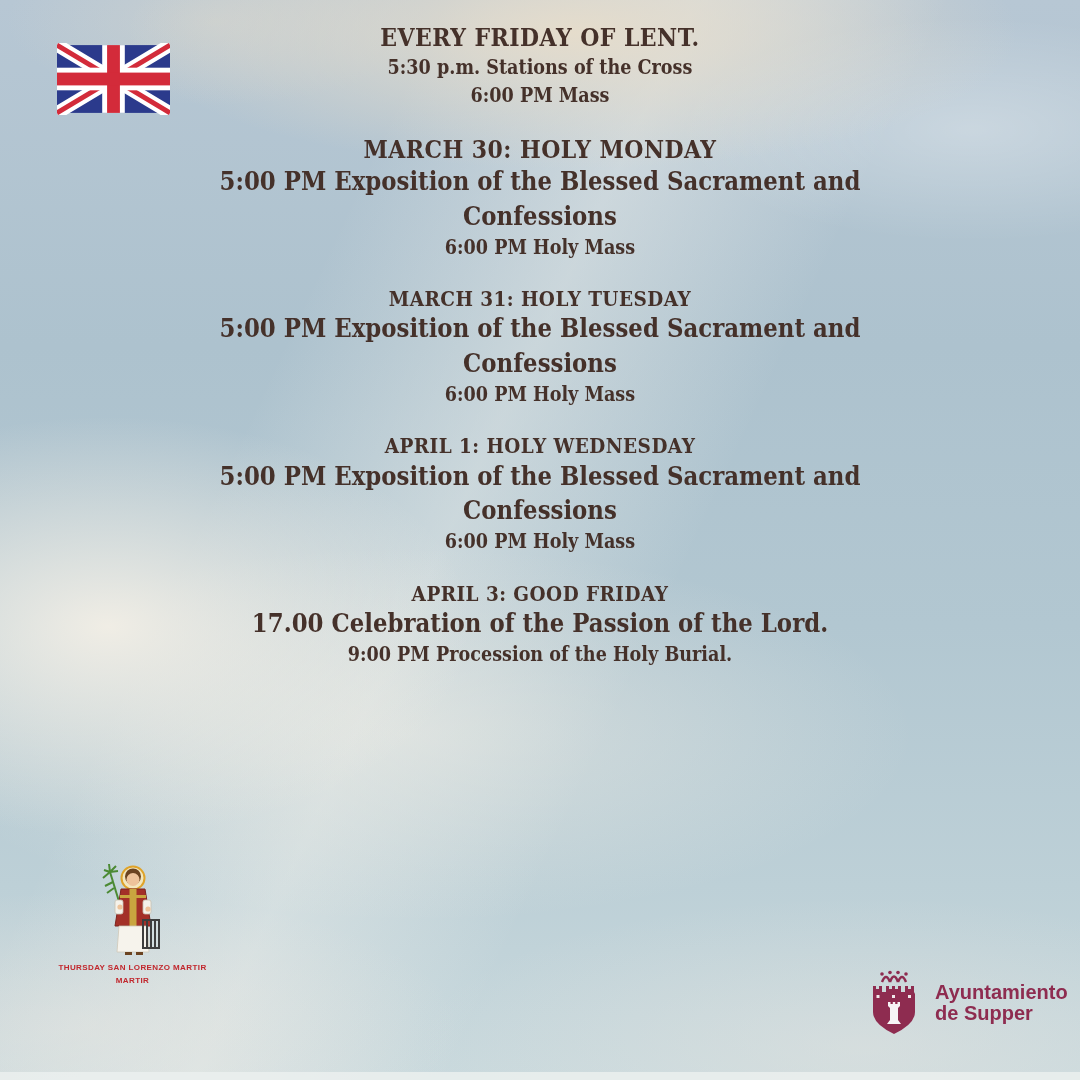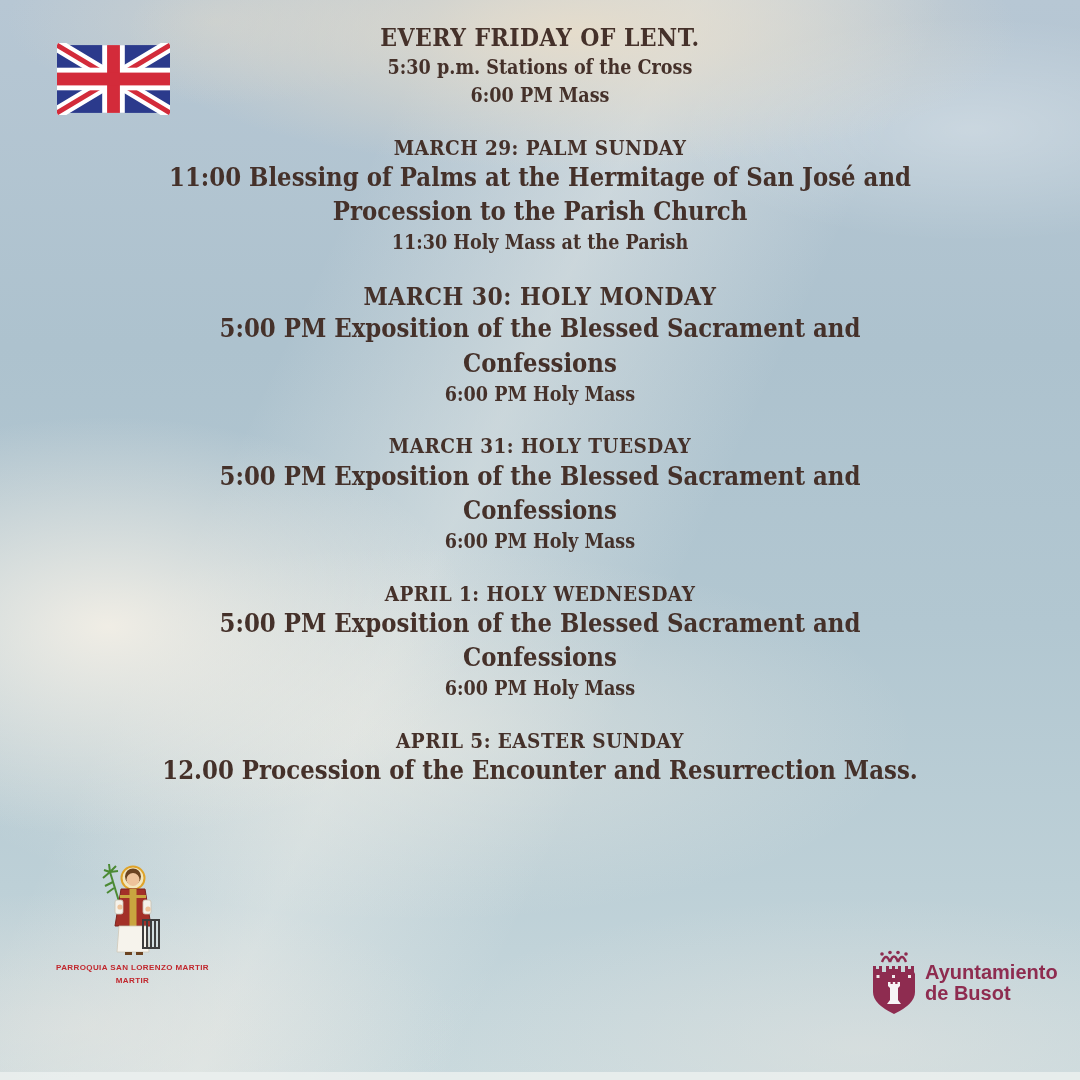--- a/index.html
+++ b/index.html
@@ -28,21 +28,21 @@
   .line-lg{font-size:26px;font-weight:700;line-height:1.32;}
   .line-md{font-size:20px;font-weight:700;line-height:1.42;}
   
   .flag{position:absolute;left:57px;top:43px;width:113px;height:72px;}
   
   .parish{position:absolute;left:40px;top:862px;width:185px;text-align:center;}
   .parish svg{display:block;margin:0 auto;}
   .parish-text{font-family:"Liberation Sans", sans-serif;font-weight:700;color:#c1272d;
                font-size:8px;line-height:1.6;letter-spacing:0.4px;}
   
-  .council{position:absolute;left:865px;top:948px;display:flex;align-items:center;gap:2px;}
+  .council{position:absolute;left:865px;top:968px;display:flex;align-items:center;gap:12px;}
   .council-text{font-family:"Liberation Sans", sans-serif;font-weight:700;color:#8e2c50;
                 font-size:20px;line-height:1.05;}
 </style>
 </head>
 <body>
 
 <div class="flag">
   <svg width="113" height="72" viewBox="0 0 60 36">
     <rect width="60" height="36" fill="#2b3a8c"></rect>
     <path d="M0,0 L60,36 M60,0 L0,36" stroke="#ffffff" stroke-width="7"></path>
@@ -55,52 +55,47 @@
 </div>
 
 <div class="content">
 
   <div class="section">
     <div class="txt hdr-lg">EVERY FRIDAY OF LENT.</div>
     <div class="txt line-md">5:30 p.m. Stations of the Cross</div>
     <div class="txt line-md">6:00 PM Mass</div>
   </div>
 
-  <div class="section">
-    <div class="txt hdr-sm">MARCH 29: PALM SUNDAY</div>
-    <div class="txt line-lg">11:00 Blessing of Palms at the Hermitage of San José and
-Procession to the Parish Church</div>
-    <div class="txt line-md">11:30 Holy Mass at the Parish</div>
-  </div>
 
   <div class="section">
     <div class="txt hdr-lg">MARCH 30: HOLY MONDAY</div>
     <div class="txt line-lg">5:00 PM Exposition of the Blessed Sacrament and Confessions</div>
     <div class="txt line-md">6:00 PM Holy Mass</div>
   </div>
 
   <div class="section">
     <div class="txt hdr-sm">MARCH 31: HOLY TUESDAY</div>
     <div class="txt line-lg">5:00 PM Exposition of the Blessed Sacrament and Confessions</div>
     <div class="txt line-md">6:00 PM Holy Mass</div>
   </div>
 
   <div class="section">
     <div class="txt hdr-sm">APRIL 1: HOLY WEDNESDAY</div>
     <div class="txt line-lg">5:00 PM Exposition of the Blessed Sacrament and Confessions</div>
     <div class="txt line-md">6:00 PM Holy Mass</div>
   </div>
 
 
+  <div class="section">
+    <div class="txt hdr-sm">APRIL 3: GOOD FRIDAY</div>
+    <div class="txt line-lg">17.00 Celebration of the Passion of the Lord.</div>
+    <div class="txt line-md">9:00 PM Procession of the Holy Burial.</div>
+  </div>
 
 
-  <div class="section">
-    <div class="txt hdr-sm">APRIL 5: EASTER SUNDAY</div>
-    <div class="txt line-lg">12.00 Procession of the Encounter and Resurrection Mass.</div>
-  </div>
 
 </div>
 
 <div class="parish">
   <svg width="84" height="100" viewBox="0 0 84 100">
 
     <g stroke="#4b8a33" stroke-width="2" fill="none">
       <path d="M30,46 L19,10"></path>
       <path d="M19,10 L12,16 M19,10 L13,8 M19,10 L18,2 M19,10 L25,4 M19,10 L27,9"></path>
       <path d="M22,20 L14,24 M23,26 L16,31"></path>
@@ -122,21 +117,21 @@
 
     <path d="M28,64 L56,64 L58,90 L26,90 Z" fill="#f6f3ec" stroke="#cfc8b8" stroke-width="0.8"></path>
 
     <g stroke="#3d3d3d" stroke-width="2" fill="none">
       <rect x="52" y="58" width="16" height="28"></rect>
       <path d="M56,58 V86 M60,58 V86 M64,58 V86"></path>
     </g>
 
     <path d="M34,90 h7 v3 h-7 Z M45,90 h7 v3 h-7 Z" fill="#6b4320"></path>
   </svg>
-  <div class="parish-text">PARROQUIA SAN LORENZO MARTIR</div>
+  <div class="parish-text">THURSDAY SAN LORENZO MARTIR</div>
   <div class="parish-text">MARTIR</div>
 </div>
 
 <div class="council">
   <svg width="58" height="70" viewBox="0 0 58 70">
 
     <g stroke="#8e2c50" stroke-width="2.4" fill="none">
       <path d="M17,14 Q21,4 25,14"></path>
       <path d="M25,14 Q29,3 33,14"></path>
       <path d="M33,14 Q37,4 41,14"></path>
@@ -157,17 +152,17 @@
     <g fill="#f0e9ec">
       <rect x="11.5" y="27" width="3" height="3"></rect>
       <rect x="27" y="27" width="3" height="3"></rect>
       <rect x="43" y="27" width="3" height="3"></rect>
     </g>
 
     <path fill="#f7f3f5" d="M23,38 L23,34 L25.5,34 L25.5,36 L27.8,36 L27.8,34 L30.2,34 L30.2,36 L32.5,36 L32.5,34 L35,34 L35,38 L33,40 L33,52 L36,56 L22,56 L25,52 L25,40 Z"></path>
   </svg>
   <div class="council-text">
     <div>Ayuntamiento</div>
-    <div>de Busot</div>
+    <div>de Supper</div>
   </div>
 </div>
 
 <div class="bottom-strip"></div>
 
 </body></html>

